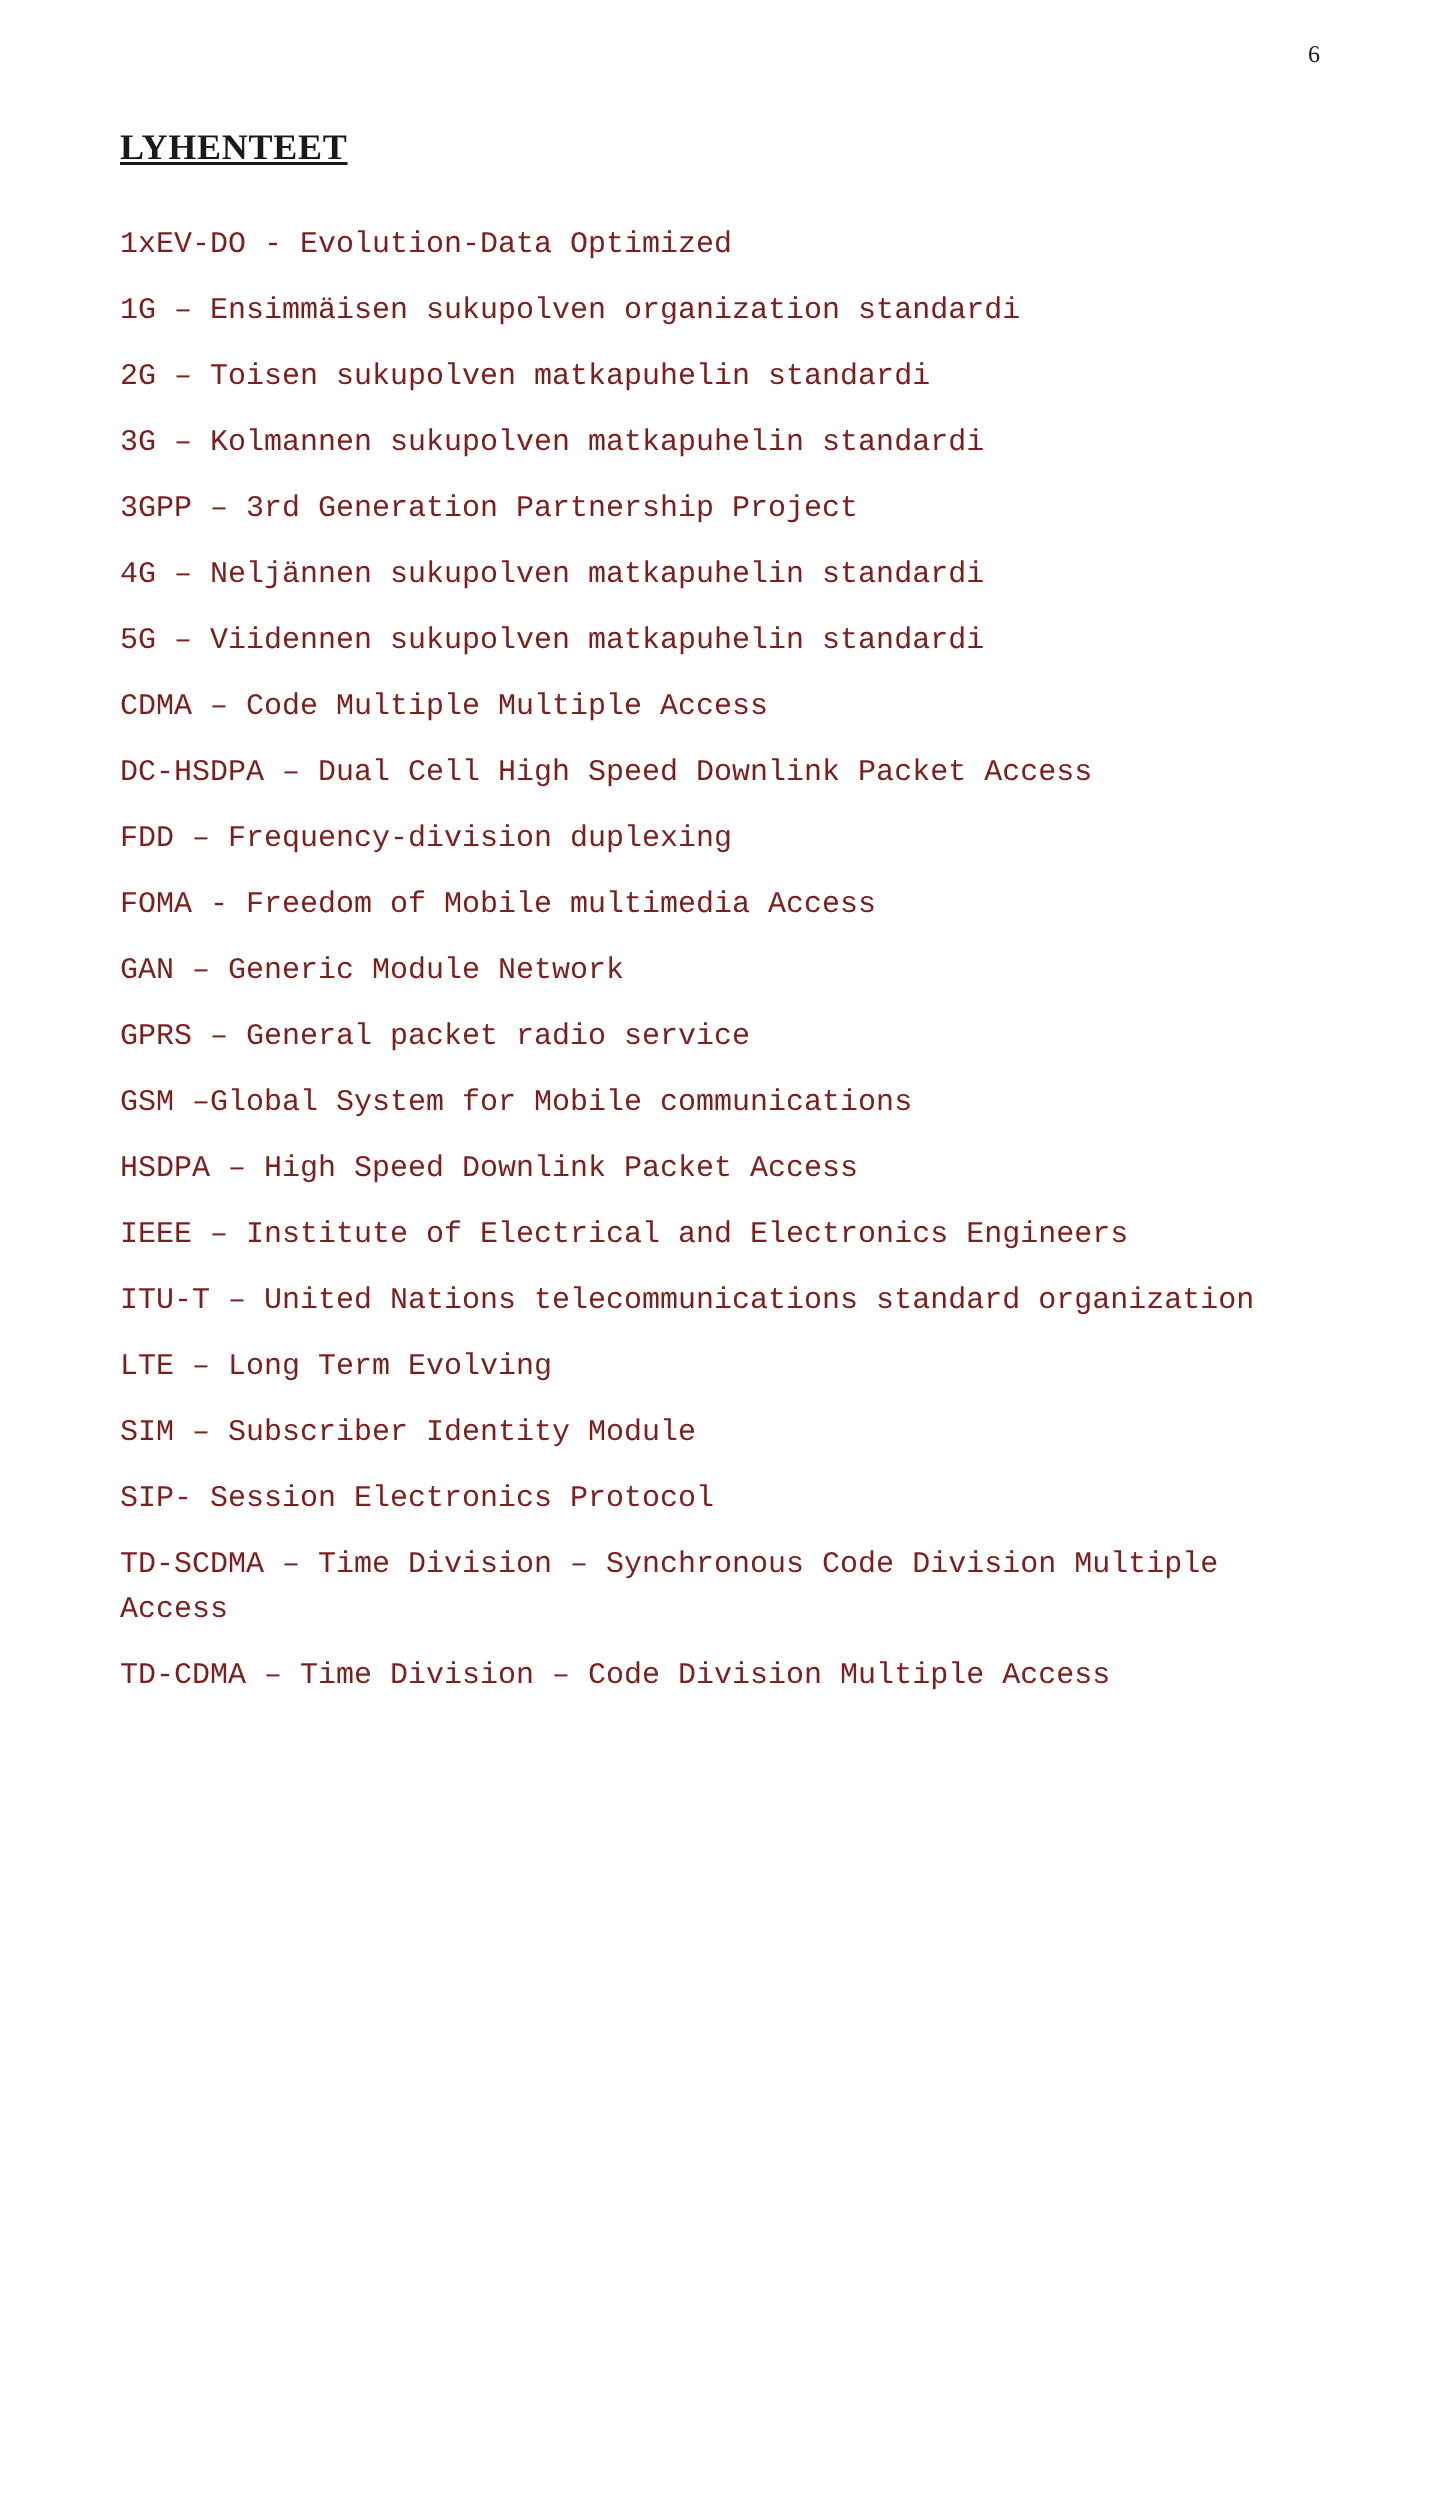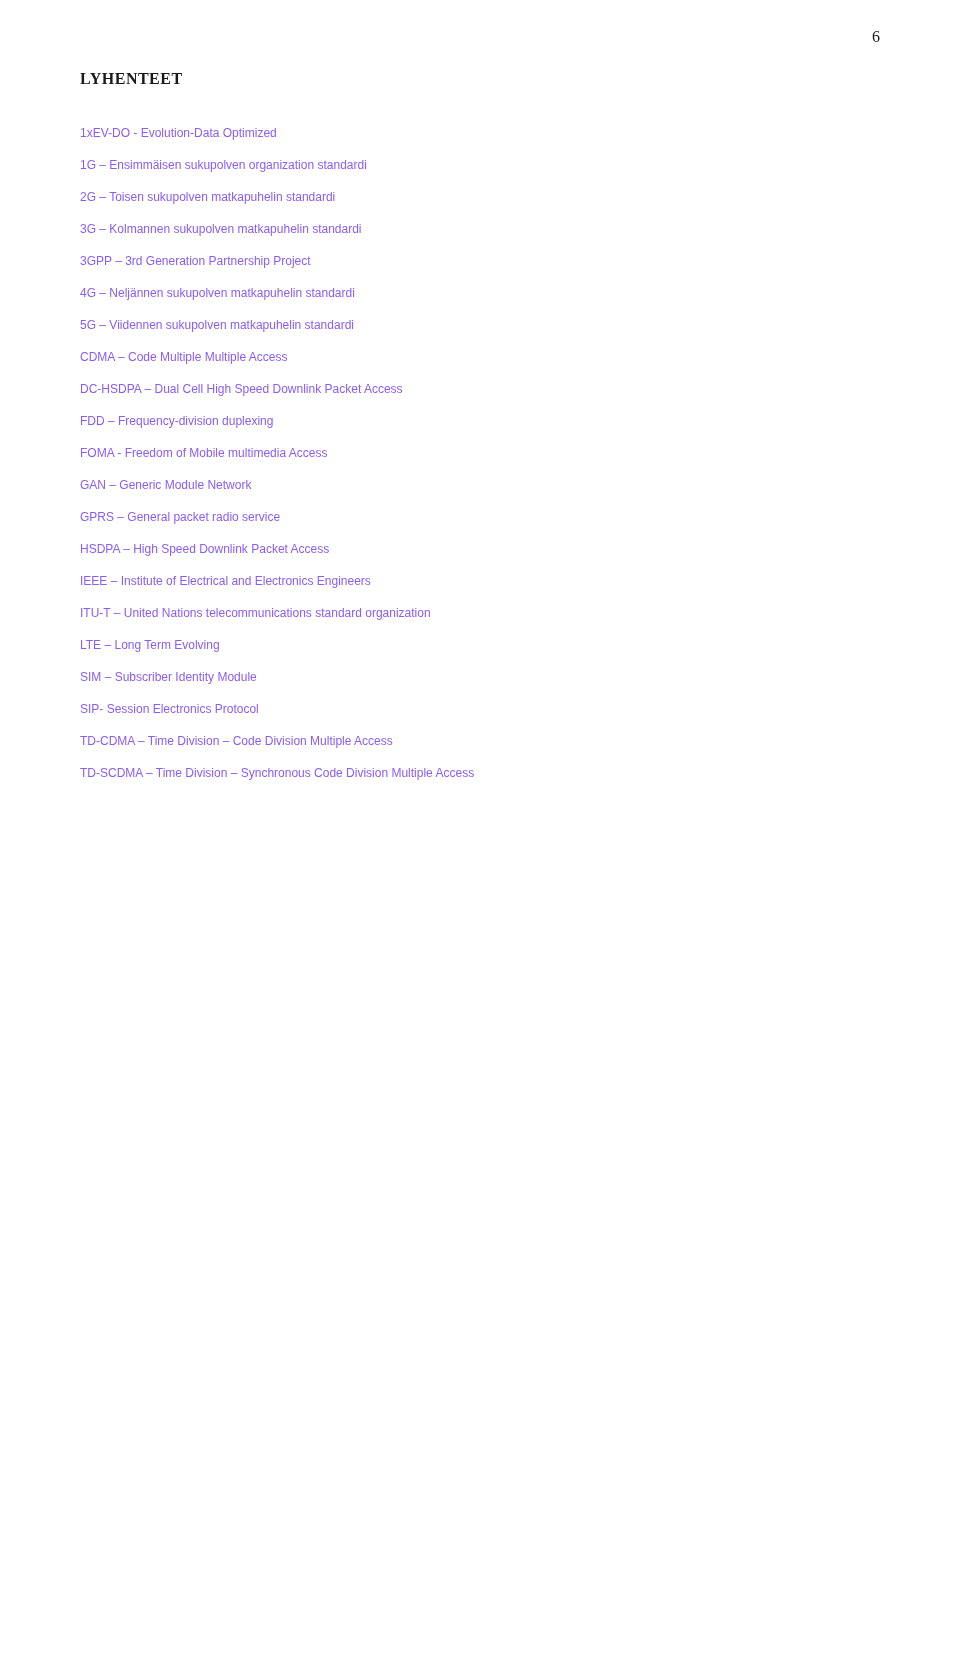--- a/index.html
+++ b/index.html
@@ -26,39 +26,40 @@
     .page-number {
       position: absolute;
       top: 28px;
       right: 80px;
       font-size: 16px;
       font-family: "Times New Roman", Times, serif;
       color: #1a1a1a;
     }
 
     .page-title {
-      font-size: 16px;
+      font-size: 24px;
       font-weight: bold;
       font-family: "Times New Roman", Times, serif;
       margin-bottom: 36px;
-      margin-top: 10px;
+      margin-top: 26px;
       letter-spacing: 0.5px;
+      text-decoration: underline;
     }
 
     .abbreviation-list {
       list-style: none;
       padding: 0;
     }
 
     .abbreviation-list li {
-      font-size: 12px;
-      font-family: Liberation Sans, sans-serif;
+      font-size: 20px;
+      font-family: Liberation Mono, monospace;
       line-height: 1.5;
       margin-bottom: 14px;
-      color: #8b5cf6;
+      color: #7f1d1d;
     }
   </style>
 </head>
 <body>
 
 <div class="page-container">
 
   <div class="page-number">6</div>
 
   <div class="page-title">LYHENTEET</div>
@@ -70,23 +71,24 @@
       <li>3G – Kolmannen sukupolven matkapuhelin standardi</li>
       <li>3GPP – 3rd Generation Partnership Project</li>
       <li>4G – Neljännen sukupolven matkapuhelin standardi</li>
       <li>5G – Viidennen sukupolven matkapuhelin standardi</li>
       <li>CDMA – Code Multiple Multiple Access</li>
       <li>DC-HSDPA – Dual Cell High Speed Downlink Packet Access</li>
       <li>FDD – Frequency-division duplexing</li>
       <li>FOMA - Freedom of Mobile multimedia Access</li>
       <li>GAN – Generic Module Network</li>
       <li>GPRS – General packet radio service</li>
+      <li>GSM –Global System for Mobile communications</li>
       <li>HSDPA – High Speed Downlink Packet Access</li>
       <li>IEEE – Institute of Electrical and Electronics Engineers</li>
       <li>ITU-T – United Nations telecommunications standard organization</li>
       <li>LTE – Long Term Evolving</li>
       <li>SIM – Subscriber Identity Module</li>
       <li>SIP- Session Electronics Protocol</li>
+      <li>TD-SCDMA – Time Division – Synchronous Code Division Multiple Access</li>
       <li>TD-CDMA – Time Division – Code Division Multiple Access</li>
-      <li>TD-SCDMA – Time Division – Synchronous Code Division Multiple Access</li>
     </ul>
 
 </div>
 
 </body></html>

